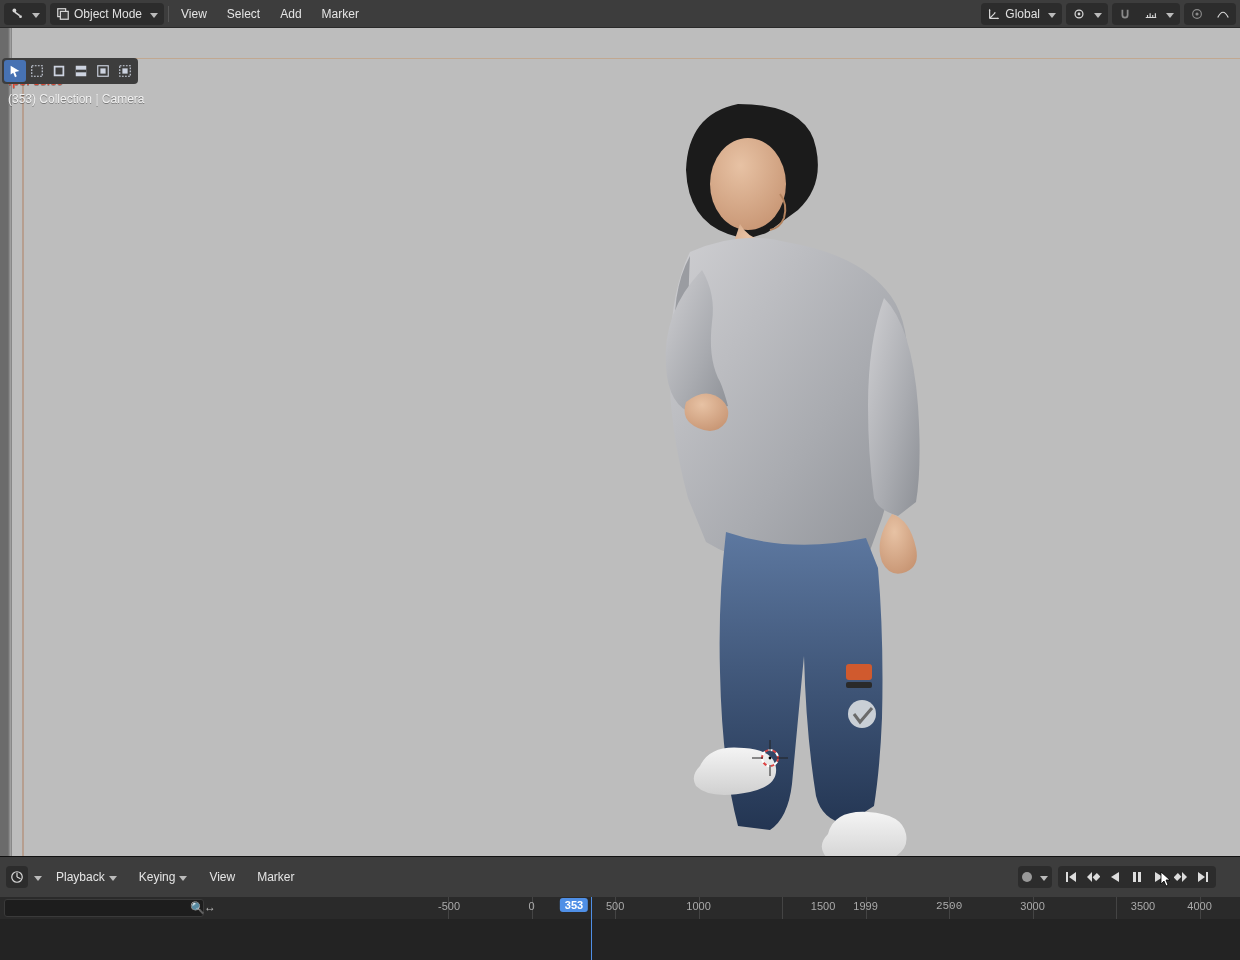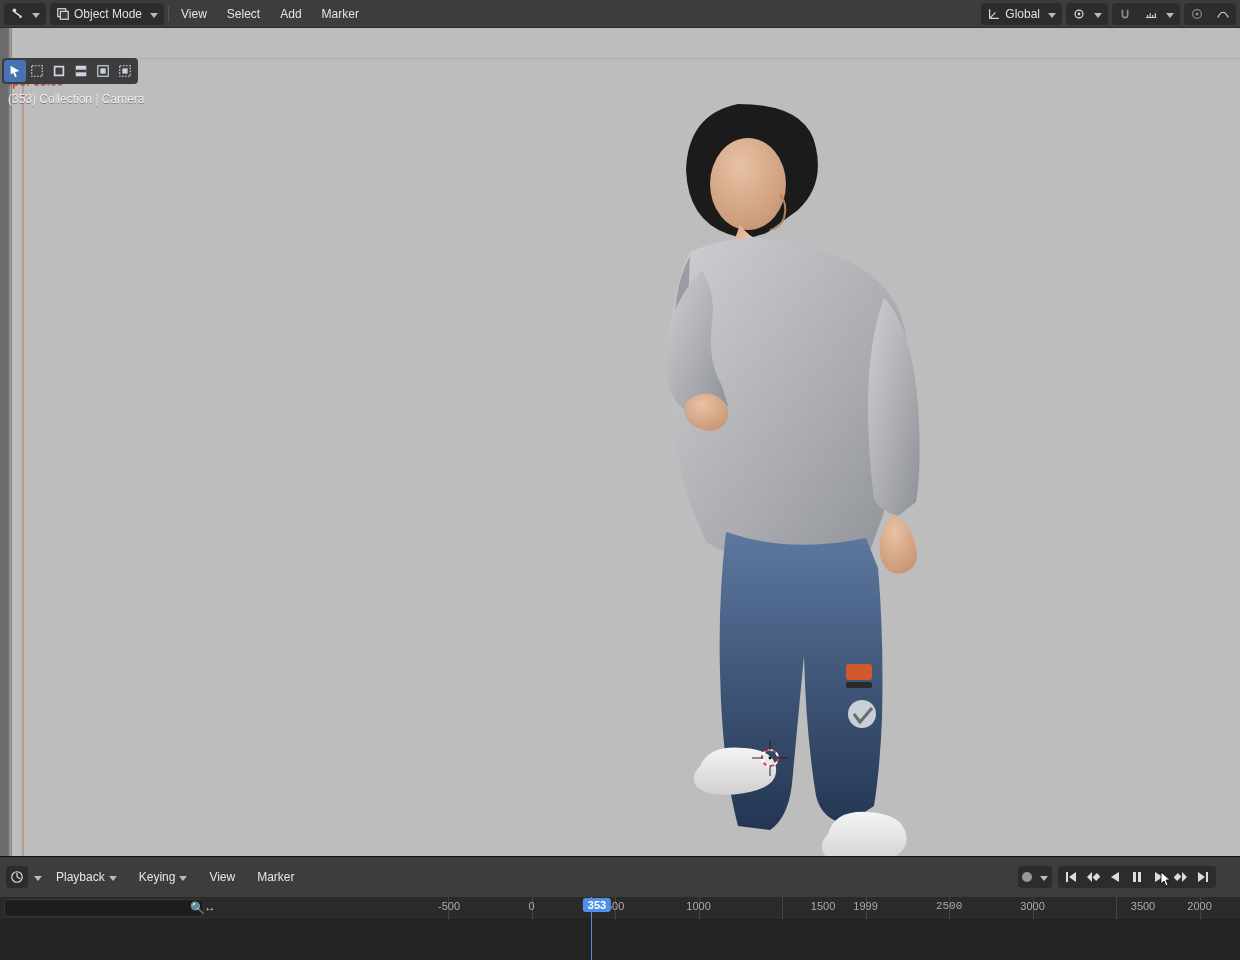--- a/index.html
+++ b/index.html
@@ -368,21 +368,21 @@
           <div class="tick-label" style="left: 558.114px; margin-left: 41px;">1500</div>
           <div class="tick" style="left: 641.614px;"></div>
           <div class="tick-label" style="left: 641.614px;">1999</div>
           <div class="tick" style="left: 725.114px;"></div>
           <div class="tick-label" style="left: 725.114px; font-family: Liberation Mono, monospace;">2500</div>
           <div class="tick" style="left: 808.614px;"></div>
           <div class="tick-label" style="left: 808.614px; text-align: right;">3000</div>
           <div class="tick" style="left: 892.114px;"></div>
           <div class="tick-label" style="left: 919px;">3500</div>
           <div class="tick" style="left: 975.614px;"></div>
-          <div class="tick-label" style="left: 975.614px;">2000</div>
+          <div class="tick-label" style="left: 975.614px;">4000</div>
           <div class="playhead" style="left: 366.565px;"></div>
-          <div class="playhead-flag" style="left: 373px;">353</div>
+          <div class="playhead-flag" style="left: 350px;">353</div>
         </div>
     </div>
 
   </div>
 
 </div>
 
 </body></html>

